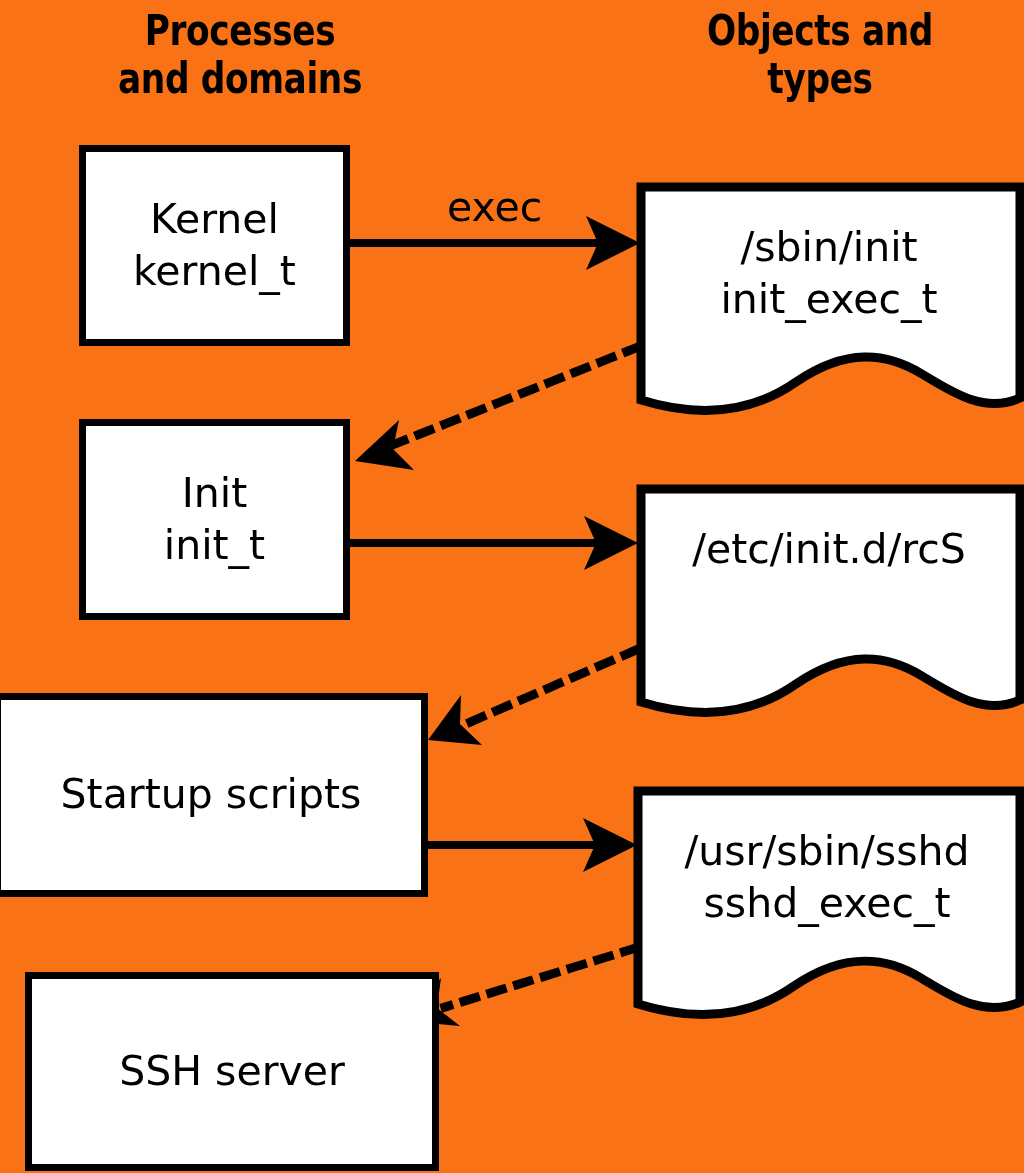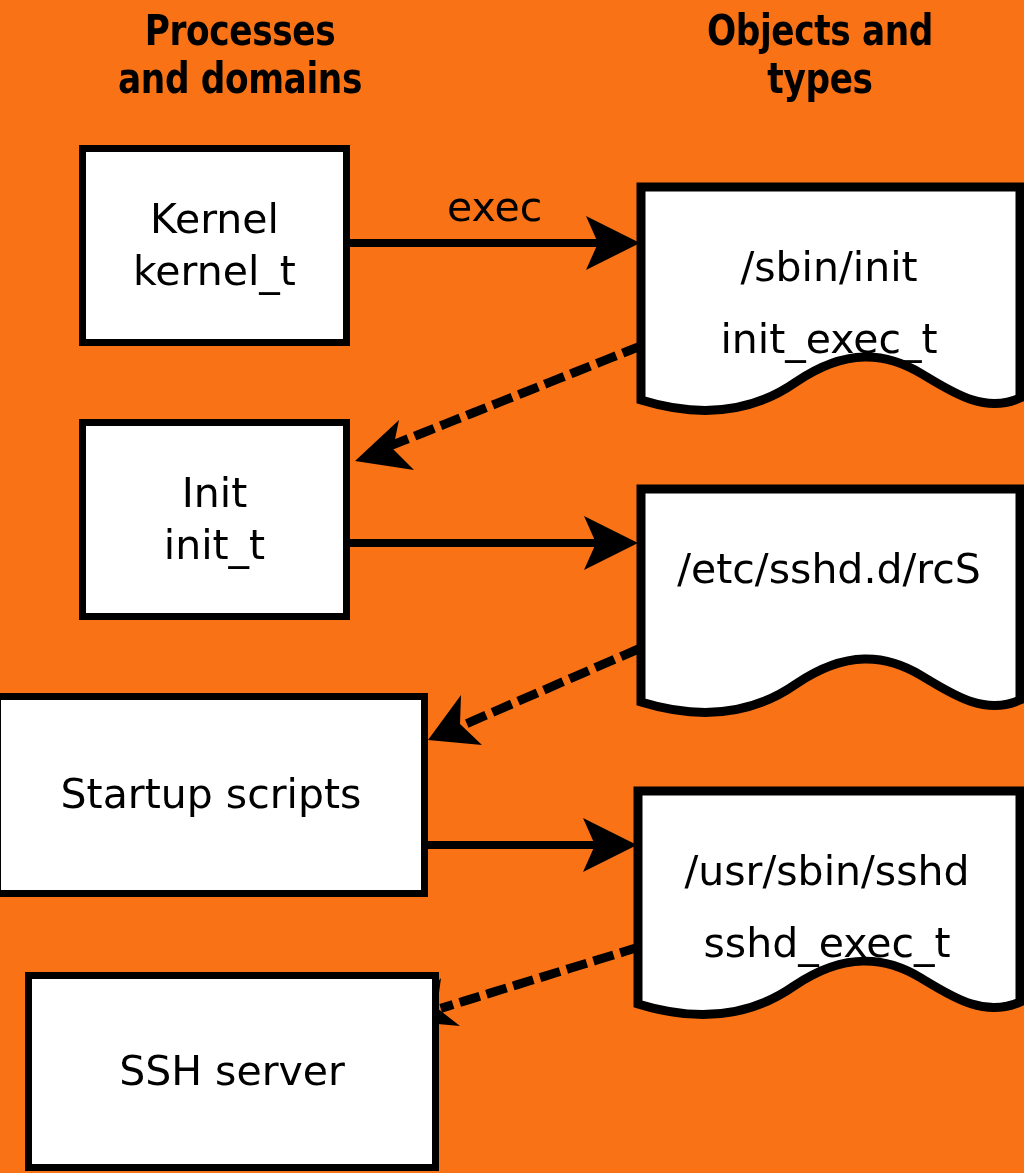--- a/index.html
+++ b/index.html
@@ -57,21 +57,21 @@
   .doc-shape svg { display: block; }
   .doc-label {
     position: absolute;
     color: #000000;
     font-size: 41px;
     line-height: 1.26;
     text-align: center;
     white-space: nowrap;
     font-family: "DejaVu Sans", sans-serif;
   }
-  .doc-label .l1, .doc-label .l2 { display: block; margin-top: 20px; }
+  .doc-label .l1, .doc-label .l2 { display: block; }
 
   
   #arrows {
     position: absolute;
     left: 0; top: 0;
     width: 1024px; height: 1173px;
     pointer-events: none;
   }
   .arrow-label {
     position: absolute;
@@ -159,21 +159,21 @@
     <span class="l2">init_exec_t</span>
   </div>
 
   <div class="doc-shape" style="left:636px; top:484px;">
     <svg width="388" height="256" viewBox="0 0 388 256">
       <path d="M5,5 L384,5 L384,216 C348,232 316,210 286,192
                C250,170 210,166 160,200 C120,228 70,238 5,218 Z" fill="#ffffff" stroke="#000000" stroke-width="9" stroke-linejoin="miter" stroke-linecap="butt"></path>
     </svg>
   </div>
   <div class="doc-label" style="left:636px; top:524px; width:386px;">
-    <span class="l1">/etc/sshd.d/rcS</span>
+    <span class="l1">/etc/init.d/rcS</span>
   </div>
 
   <div class="doc-shape" style="left:633px; top:786px;">
     <svg width="391" height="256" viewBox="0 0 391 256">
       <path d="M5,5 L387,5 L387,216 C350,232 318,210 288,192
                C252,170 211,166 161,200 C121,228 70,238 5,218 Z" fill="#ffffff" stroke="#000000" stroke-width="9" stroke-linejoin="miter" stroke-linecap="butt"></path>
     </svg>
   </div>
   <div class="doc-label" style="left:633px; top:826px; width:388px;text-align:center;">
     <span class="l1">/usr/sbin/sshd</span>

